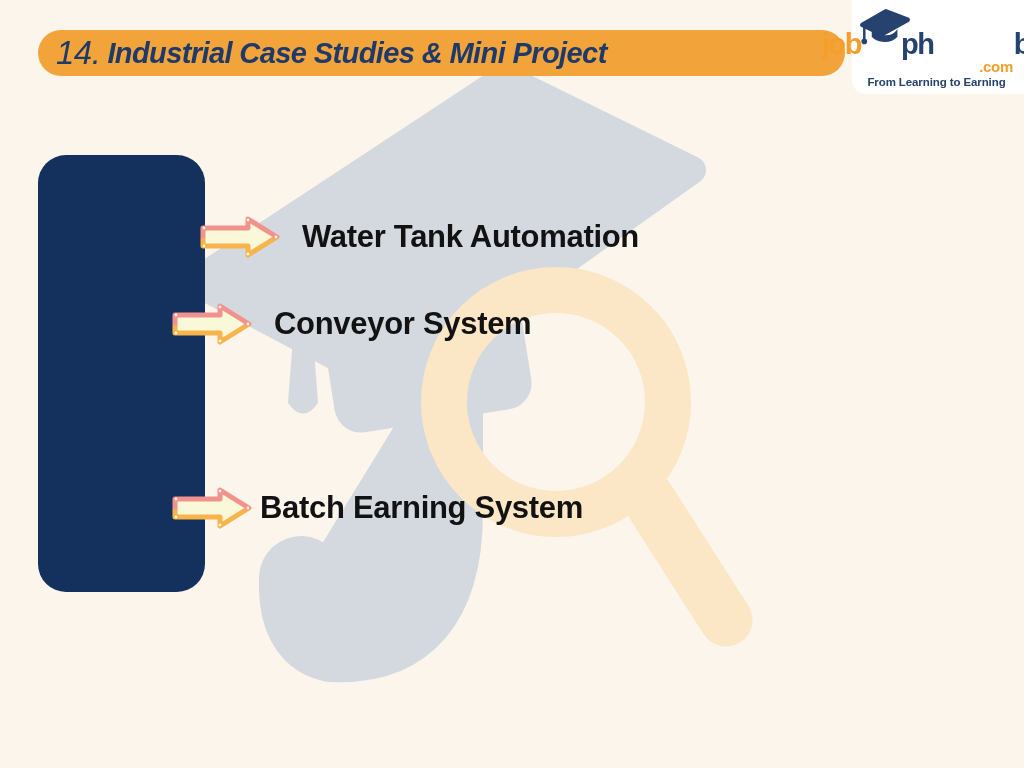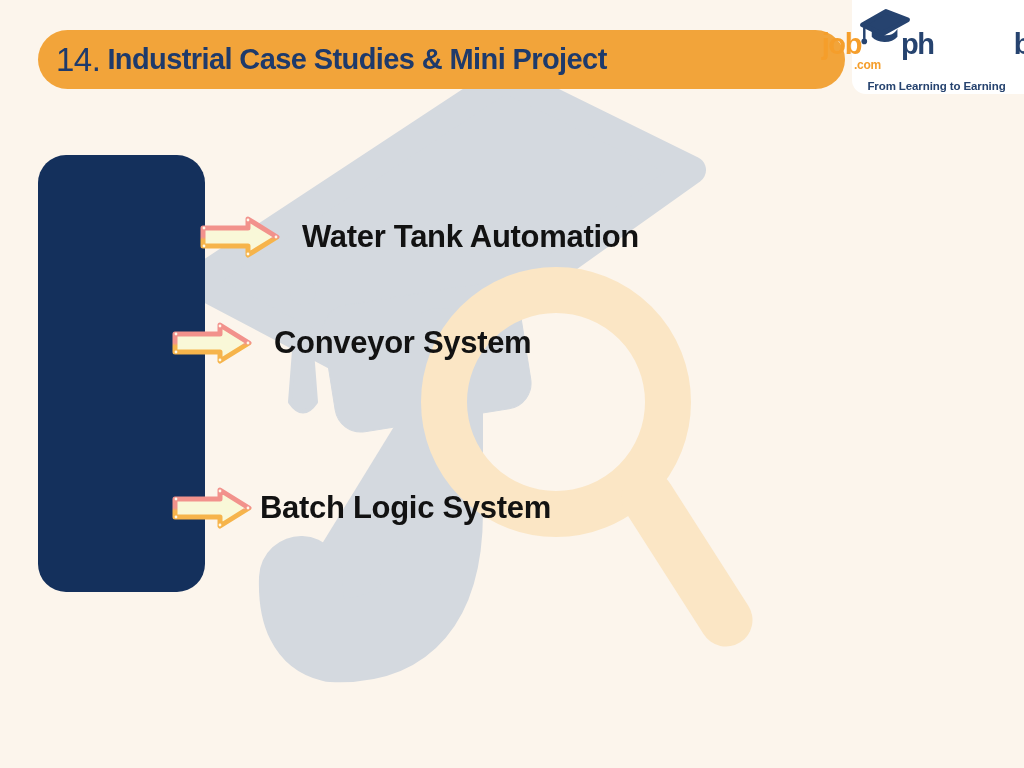--- a/index.html
+++ b/index.html
@@ -14,27 +14,28 @@
     overflow:hidden;
   }
   
   .watermark{
     position:absolute;left:0;top:0;width:1024px;height:768px;z-index:0;
   }
   .wm-gray{fill:var(--watermark_gray);stroke:var(--watermark_gray);}
   .wm-orange{stroke:var(--watermark_orange);fill:none;}
   
   .header-pill{
-    position:absolute;left:38px;top:30px;width:807px;height:59px;z-index:2;
+    position:absolute;left:38px;top:30px;width:807px;height:46px;z-index:2;
     background:var(--header_bar);
     border-radius:30px;
     display:flex;align-items:center;
     padding-left:18px;box-sizing:border-box;
     color:var(--header_text);
     white-space:nowrap;
+    font-style:italic;
   }
   .header-number{font-size:33px;font-weight:400;letter-spacing:-.5px;margin-right:7px;}
   .header-title{font-size:29px;font-weight:800;letter-spacing:-.6px;}
   
   .logo-patch{
     position:absolute;right:0;top:0;width:172px;height:94px;z-index:1;
     background:var(--logo_patch);
     border-radius:0 0 0 14px;
   }
   .logo{
@@ -44,41 +45,41 @@
   .logo-cap{position:absolute;left:2px;top:2px;width:58px;height:46px;z-index:3;}
   .logo-word{
     display:flex;justify-content:center;align-items:baseline;
     margin-top:26px;
     font-size:29px;font-weight:800;letter-spacing:-1.4px;line-height:1;gap:40px;
   }
   .lw-orange{color:var(--brand_orange);}
   .lw-navy{color:var(--brand_navy);}
   .logo-o{width:24px;height:31px;margin:0 0 -6px 0;align-self:flex-end;}
   .logo-tld{
-    text-align:left;padding-right:6px;margin-top:-1px;
-    color:var(--brand_orange);font-size:12px;font-weight:800;letter-spacing:-.3px;
+    text-align:right;padding-right:6px;margin-top:-1px;
+    color:var(--brand_orange);font-size:15px;font-weight:800;letter-spacing:-.3px;
   }
   .logo-tagline{
-    margin-top:8px;
+    margin-top:1px;
     color:var(--brand_navy);font-size:11.5px;font-weight:700;letter-spacing:-.1px;
     white-space:nowrap;
   }
   
   .navy-panel{
     position:absolute;left:38px;top:155px;width:167px;height:437px;z-index:1;
     background:var(--panel_navy);
     border-radius:28px;
   }
   
   .case-row{
     position:absolute;left:172px;height:42px;z-index:3;
     display:flex;align-items:center;white-space:nowrap;
   }
   .case-row.r0{top:216px;padding-left:28px;}
-  .case-row.r1{top:322px;}
+  .case-row.r1{top:303px;}
   .case-row.r2{top:401px;}
   .case-row.r3{top:487px;}
   .arrow-svg{width:80px;height:42px;flex:0 0 auto;}
   .arrow-body{
     fill:var(--arrow_fill);
     stroke:url(#arrowGrad);
     stroke-width:5;
     stroke-linejoin:round;
   }
   .arrow-dot{fill:#FFFDEE;opacity:.95;}
@@ -178,16 +179,16 @@
 
   <div class="case-row r3">
     <svg class="arrow-svg" viewBox="0 0 80 42">
       <polygon class="arrow-body" points="3,12 48,12 48,3 77,21 48,39 48,30 3,30"></polygon>
       <circle class="arrow-dot" cx="4" cy="12" r="1.4"></circle>
         <circle class="arrow-dot" cx="4" cy="30" r="1.4"></circle>
       <circle class="arrow-dot" cx="48" cy="4" r="1.4"></circle>
         <circle class="arrow-dot" cx="48" cy="38" r="1.4"></circle>
       <circle class="arrow-dot" cx="76" cy="21" r="1.4"></circle>
     </svg>
-    <span class="case-label">Batch Logic System</span>
+    <span class="case-label">Batch Earning System</span>
   </div>
 
 </div>
 
 </body></html>

